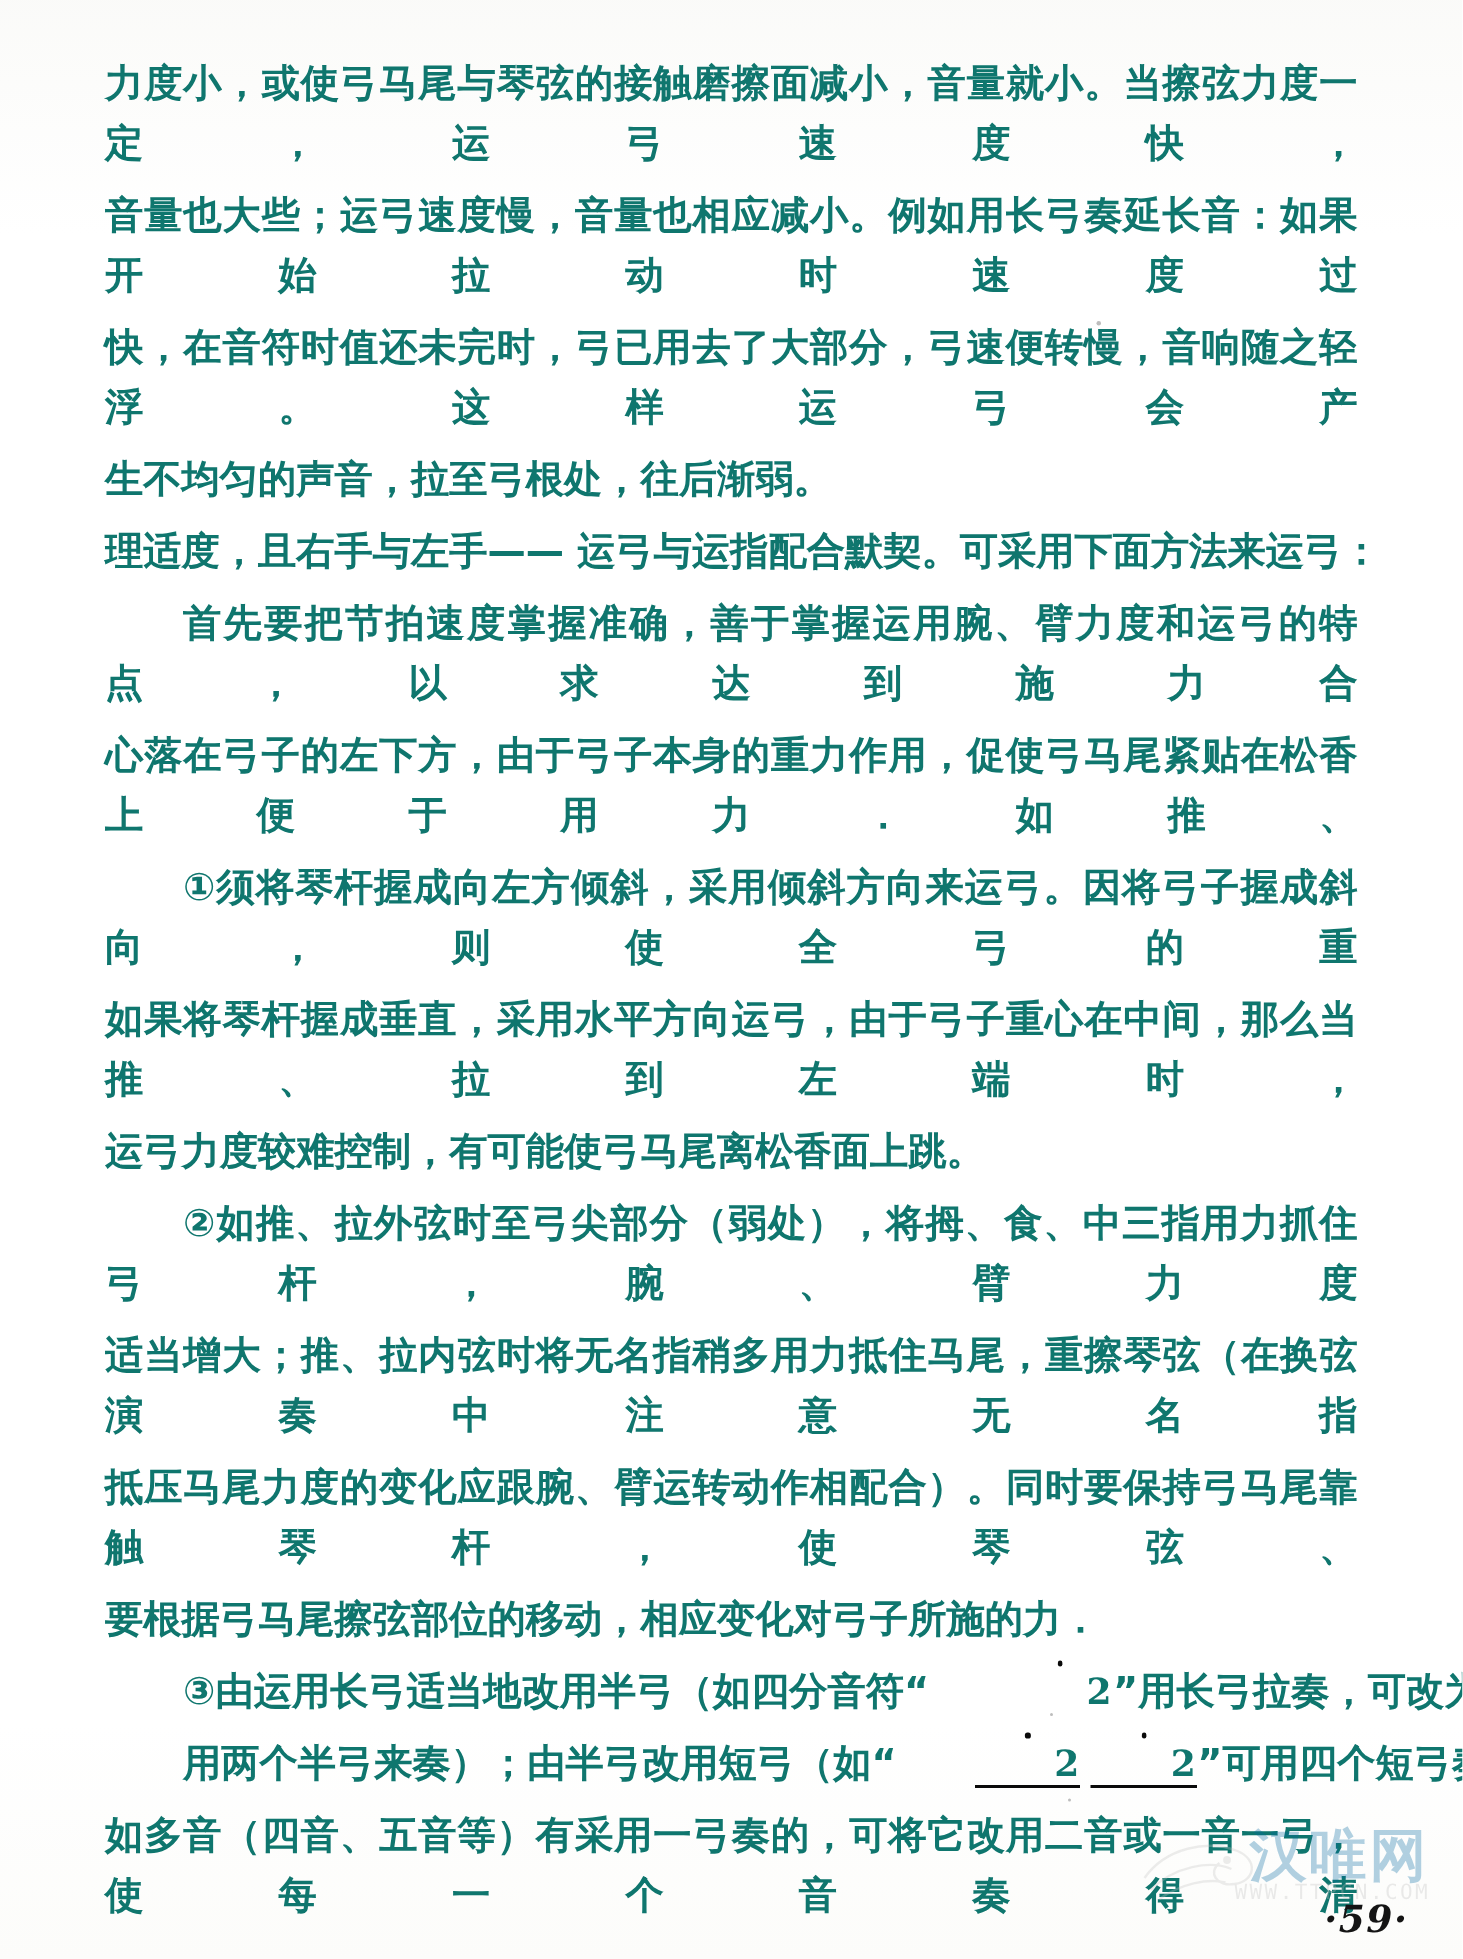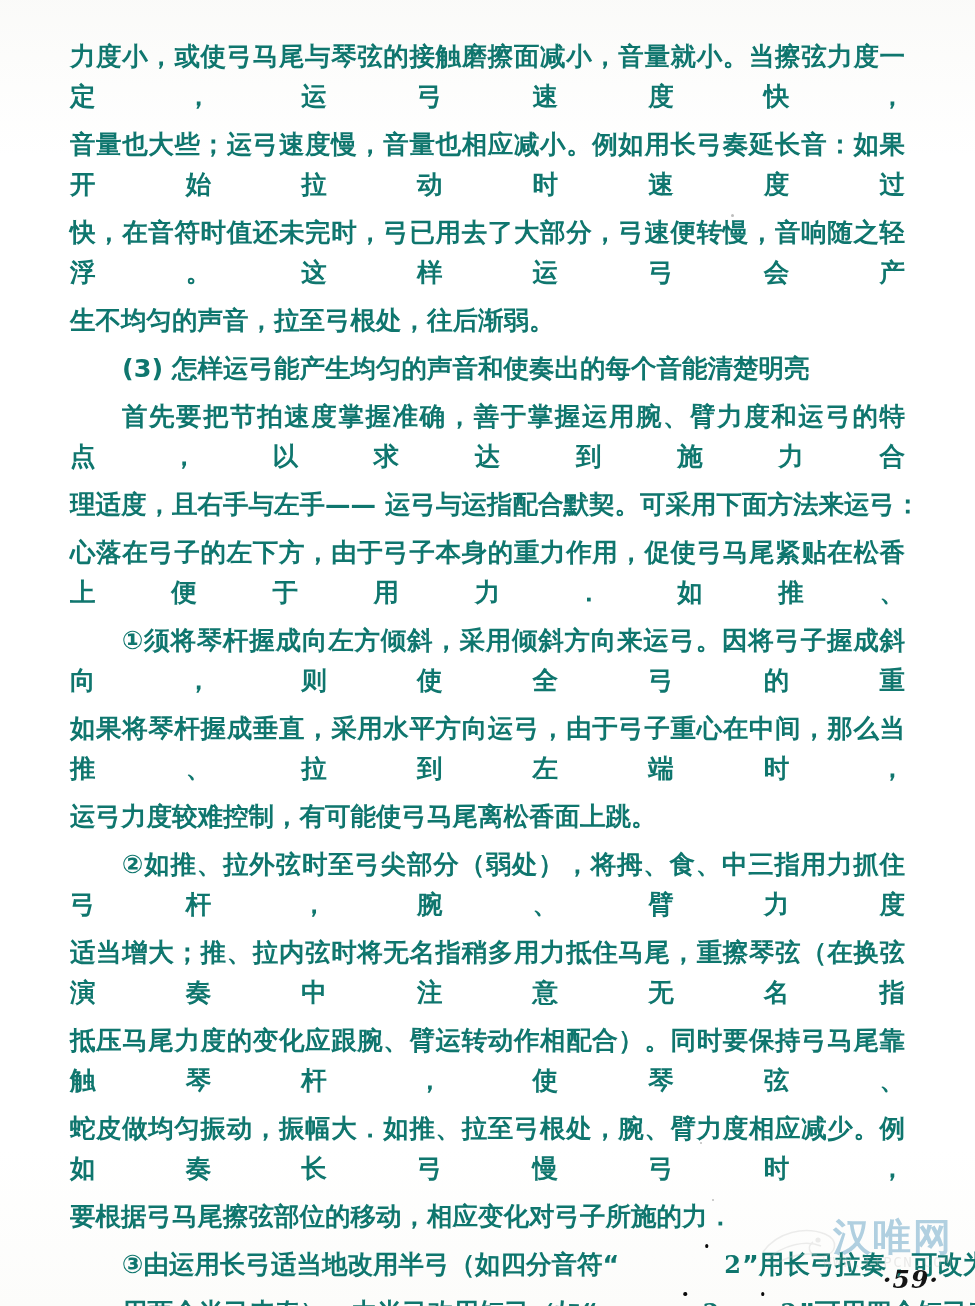--- a/index.html
+++ b/index.html
@@ -151,34 +151,32 @@
   <div class="speck" style="left:700px; top:1142px; width:2px; height:2px;"></div>
   <div class="speck" style="left:712px; top:1199px; width:2px; height:2px;"></div>
 
   <div id="text-column">
 
     <p class="line just">力度小，或使弓马尾与琴弦的接触磨擦面减小，音量就小。当擦弦力度一定，运弓速度快，</p>
     <p class="line just">音量也大些；运弓速度慢，音量也相应减小。例如用长弓奏延长音：如果开始拉动时速度过</p>
     <p class="line just">快，在音符时值还未完时，弓已用去了大部分，弓速便转慢，音响随之轻浮。这样运弓会产</p>
     <p class="line">生不均匀的声音，拉至弓根处，往后渐弱。</p>
 
-    <p class="line indent1">(3) 怎样运弓能产生均匀的声音和使奏出的每个音能清楚明亮</p>
-
+
+    <p class="line">理适度，且右手与左手—— 运弓与运指配合默契。可采用下面方法来运弓：</p>
     <p class="line just indent1">首先要把节拍速度掌握准确，善于掌握运用腕、臂力度和运弓的特点，以求达到施力合</p>
-    <p class="line">理适度，且右手与左手—— 运弓与运指配合默契。可采用下面方法来运弓：</p>
 
     <p class="line just">心落在弓子的左下方，由于弓子本身的重力作用，促使弓马尾紧贴在松香上便于用力．如推、</p>
     <p class="line just indent1">①须将琴杆握成向左方倾斜，采用倾斜方向来运弓。因将弓子握成斜向，则使全弓的重</p>
     <p class="line just">如果将琴杆握成垂直，采用水平方向运弓，由于弓子重心在中间，那么当推、拉到左端时，</p>
     <p class="line">运弓力度较难控制，有可能使弓马尾离松香面上跳。</p>
 
     <p class="line just indent1">②如推、拉外弦时至弓尖部分（弱处），将拇、食、中三指用力抓住弓杆，腕、臂力度</p>
     <p class="line just">适当增大；推、拉内弦时将无名指稍多用力抵住马尾，重擦琴弦（在换弦演奏中注意无名指</p>
     <p class="line just">抵压马尾力度的变化应跟腕、臂运转动作相配合）。同时要保持弓马尾靠触琴杆，使琴弦、</p>
-    <p class="line just">蛇皮做均匀振动，振幅大．如推、拉至弓根处，腕、臂力度相应减少。例如奏长弓慢弓时，</p>
     <p class="line">要根据弓马尾擦弦部位的移动，相应变化对弓子所施的力．</p>
 
     <p class="line indent1"><span>③由运用长弓适当地改用半弓（如四分音符“</span><span class="jianpu"><span class="note"><span class="dot-above"></span>2</span></span><span>”用长弓拉奏，可改为八分音符“</span></p>
 
     <p class="line indent1"><span>用两个半弓来奏）；由半弓改用短弓（如</span><span>“</span><span class="jianpu beam1"><span class="note"><span class="dot-above"></span>2</span><span class="gap"></span><span class="note"><span class="dot-above"></span>2</span></span><span>”可用四个短弓奏成“</span></p>
 
     <p class="line just">如多音（四音、五音等）有采用一弓奏的，可将它改用二音或一音一弓，使每一个音奏得清</p>
 
   </div>
 

